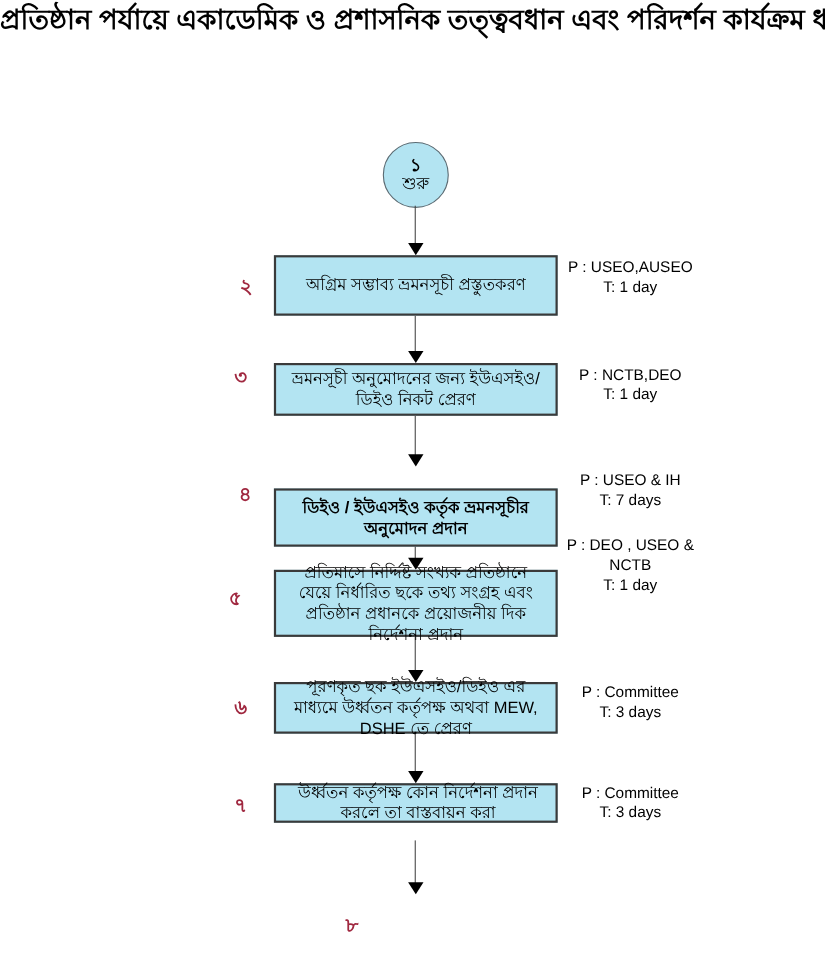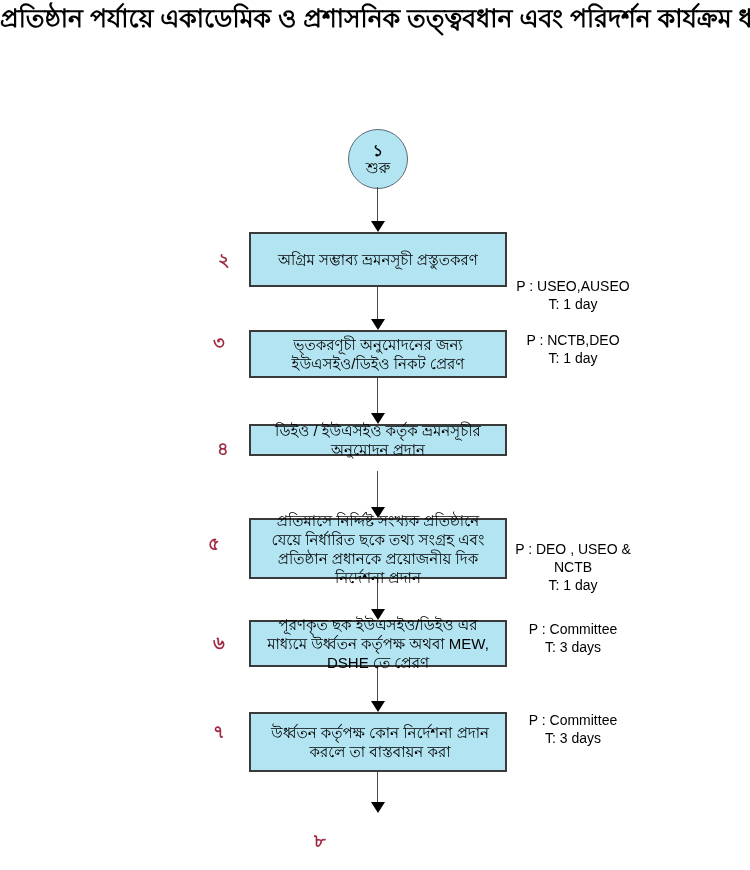--- a/index.html
+++ b/index.html
@@ -23,24 +23,24 @@
     box-sizing:border-box;
     background:#b3e4f2;
     border:2px solid #3a3a3a;
     display:flex;align-items:center;justify-content:center;
     text-align:center;
     font-size:15px;line-height:19px;color:#000;
     padding:2px 10px;
   }
   .b2{top:232px;height:55px;}
   .b3{top:330px;height:48px;}
-  .b4{top:424px;height:32px;}
+  .b4{top:444px;height:53px;font-weight:bold;}
   .b5{top:518px;height:61px;}
   .b6{top:620px;height:47px;text-align:center;}
-  .b7{top:712px;height:60px;padding-left:14px;}
+  .b7{top:712px;height:36px;padding-left:14px;}
   
   .terminal{
     position:absolute;
     box-sizing:border-box;
     background:#b3e4f2;
     border:1px solid #5a6a72;
     border-radius:50%;
     display:flex;flex-direction:column;align-items:center;justify-content:center;
     color:#000;text-align:center;
   }
@@ -61,24 +61,24 @@
   .n6{left:213px;top:633px;}
   .n7{left:213px;top:722px;}
   .n8{left:314px;top:831px;}
   
   .ann{
     position:absolute;left:503px;width:140px;
     text-align:center;color:#000;
     font-size:14px;line-height:18px;
   }
   .ann .p{white-space:pre-line;}
-  .a2{top:233px;margin-top:44px;}
+  .a2{top:233px;}
   .a3{top:331px;}
   .a4{top:427px;}
-  .a5{top:540px;}
+  .a5{top:486px;}
   .a6{top:620px;}
   .a7{top:711px;}
   
   .arrow{position:absolute;left:371px;width:14px;}
   .arrow .shaft{
     position:absolute;left:6px;top:0;bottom:10px;width:1px;
     background:#4a4a4a;
   }
   .arrow .head{
     position:absolute;left:0;bottom:0;width:0;height:0;
@@ -139,30 +139,34 @@
   <div class="box b2">
     <span>অগ্রিম সম্ভাব্য ভ্রমনসূচী প্রস্তুতকরণ</span>
   </div>
   <div class="ann a2">
     <div class="p">P : USEO,AUSEO</div>
     <div class="t">T: 1 day</div>
   </div>
 
   <div class="num n3">৩</div>
   <div class="box b3">
-    <span>ভ্তকরণূচী অনুমোদনের জন্য ইউএসইও/ডিইও নিকট  প্রেরণ</span>
+    <span>ভ্রমনসূচী অনুমোদনের জন্য ইউএসইও/ডিইও নিকট  প্রেরণ</span>
   </div>
   <div class="ann a3">
     <div class="p">P : NCTB,DEO</div>
     <div class="t">T: 1 day</div>
   </div>
 
   <div class="num n4">৪</div>
   <div class="box b4">
     <span>ডিইও / ইউএসইও কর্তৃক ভ্রমনসূচীর অনুমোদন প্রদান</span>
+  </div>
+  <div class="ann a4">
+    <div class="p">P : USEO &amp; IH</div>
+    <div class="t">T: 7 days</div>
   </div>
 
   <div class="num n5">৫</div>
   <div class="box b5">
     <span>প্রতিমাসে নির্দ্দিষ্ট সংখ্যক প্রতিষ্ঠানে যেয়ে নির্ধারিত ছকে তথ্য সংগ্রহ এবং প্রতিষ্ঠান প্রধানকে প্রয়োজনীয় দিক নির্দেশনা প্রদান</span>
   </div>
   <div class="ann a5">
     <div class="p">P : DEO , USEO &amp;
 NCTB</div>
     <div class="t">T: 1 day</div>

